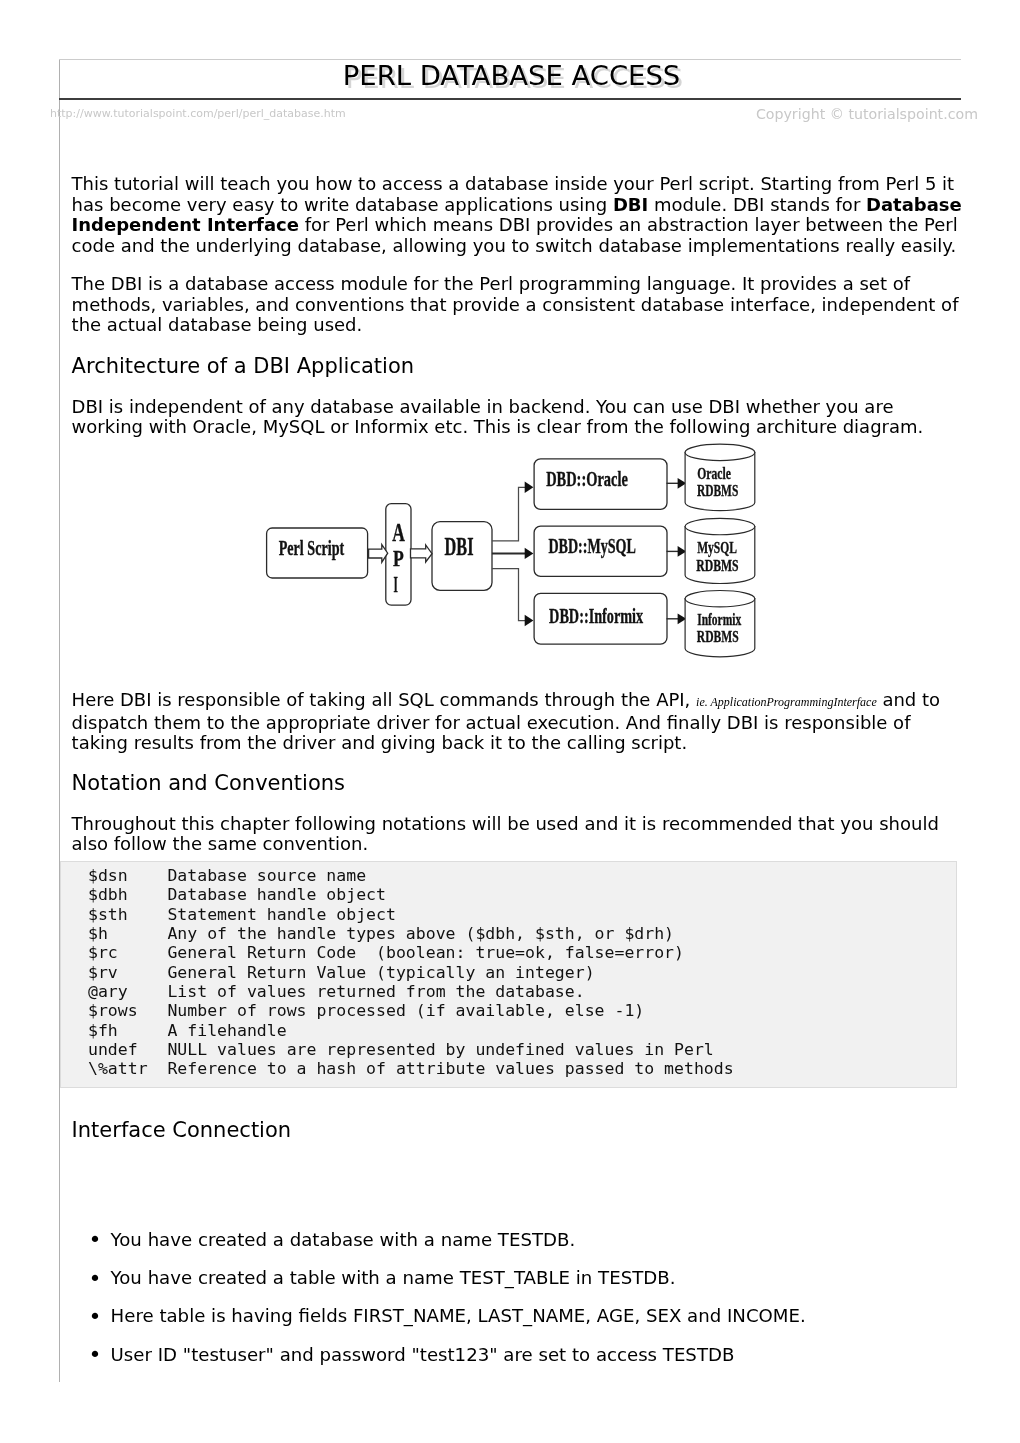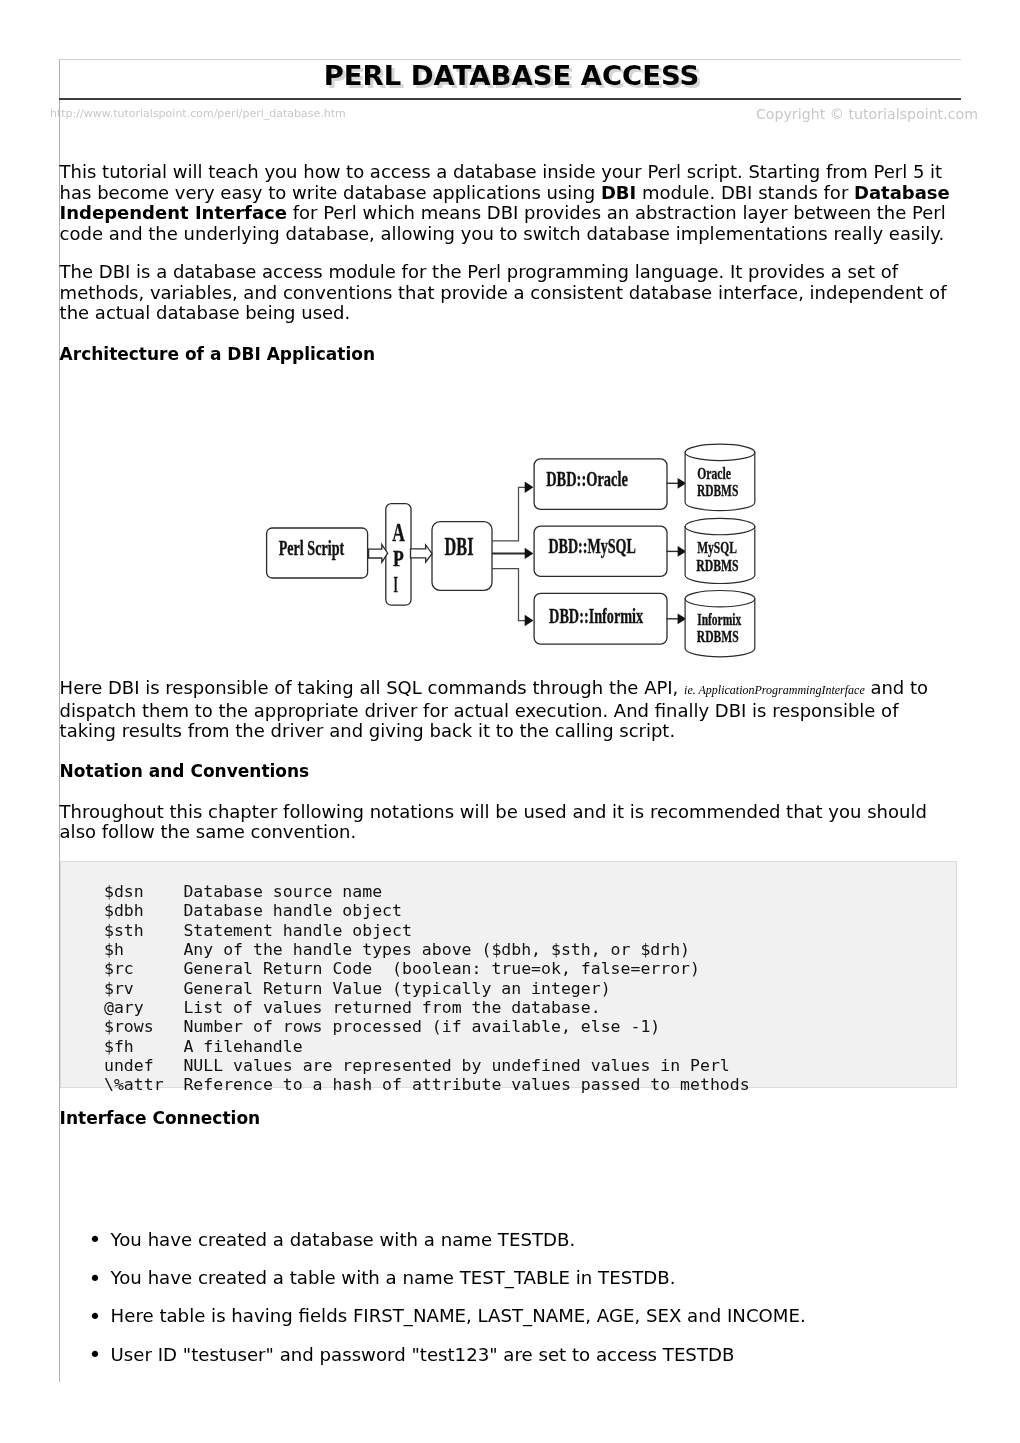--- a/index.html
+++ b/index.html
@@ -12,32 +12,32 @@
   }
   .page { position:absolute; left:0; top:0; width:1020px; height:1443px; background:#fff; }
 
   .left-rule { position:absolute; left:59.3px; top:59px; width:1px; height:1323px; background:#b0b0b0; }
 
   .hdr-top { position:absolute; left:59.3px; top:59px; width:901.5px; height:1px; background:#cccccc; }
   .hdr-bot { position:absolute; left:59.3px; top:97.5px; width:901.3px; height:2.9px; background:#3d3d3d; }
 
   .hdr-title { position:absolute; left:1.5px; top:56.2px; width:1020px; text-align:center;
                font-size:27.45px; line-height:40px; color:#000;
-               text-shadow:3px 3px 0 #d5d5d5;font-weight:bold; }
+               text-shadow:3px 3px 0 #d5d5d5; }
 
   .url { position:absolute; left:50px; top:103.5px; font-size:11px; line-height:20px; color:#c8c8c8; }
   .copyright { position:absolute; left:17px; top:104.3px; width:961px; text-align:right;
                font-size:14.2px; line-height:20px; color:#c8c8c8; }
 
-  p.para { position:absolute; margin:0; font-size:18px; line-height:20.5px; width:897px; left:59.6px; }
-  h2.sec { position:absolute; margin:0; font-size:17px; font-weight:bold; line-height:24px; left:59.6px; }
+  p.para { position:absolute; margin:12px; font-size:18px; line-height:20.5px; width:897px; left:59.6px; }
+  h2.sec { position:absolute; margin:12px; font-size:21px; font-weight:normal; line-height:24px; left:59.6px; }
 
   .codebox { position:absolute; left:60.3px; top:860.9px; width:896.8px; height:226.8px;
              background:#f1f1f1; border:1px solid #dcdcdc; box-sizing:border-box; }
-  .codebox pre { margin:16px; position:absolute; left:6.8px; top:4.1px;
+  .codebox pre { margin:0; position:absolute; left:6.8px; top:4.1px;
              font-family:"DejaVu Sans Mono", monospace;
              font-size:16.5px; line-height:19.35px; white-space:pre; color:#111; }
 
   ul.bullets { position:absolute; margin:0; padding:0; list-style:none; left:59.6px; top:1229.6px; width:897px; }
   ul.bullets li { position:relative; font-size:18.15px; line-height:20.5px; padding-left:51px; height:38.4px; }
   ul.bullets li .dot { position:absolute; left:28.9px; top:0.6px; font-size:22px; line-height:20.5px; }
 
   .italicserif { font-family:"Liberation Serif", serif; font-style:italic; font-size:12px; }
 
   svg text { font-family:"Liberation Serif", serif; font-weight:bold; }
@@ -53,20 +53,21 @@
   <div class="hdr-title">PERL DATABASE ACCESS</div>
   <div class="url">http://www.tutorialspoint.com/perl/perl_database.htm</div>
   <div class="copyright">Copyright © tutorialspoint.com</div>
 
   <p class="para" style="top:162px"><span>This tutorial will teach you how to access a database inside your Perl script. Starting from Perl 5 it has become very easy to write database applications using </span><b>DBI</b><span> module. DBI stands for </span><b>Database Independent Interface</b><span> for Perl which means DBI provides an abstraction layer between the Perl code and the underlying database, allowing you to switch database implementations really easily.</span></p>
 
   <p class="para" style="top:262px">The DBI is a database access module for the Perl programming language. It provides a set of methods, variables, and conventions that provide a consistent database interface, independent of the actual database being used.</p>
 
   <h2 class="sec" style="top:342.3px">Architecture of a DBI Application</h2>
 
+  <p class="para" style="top:384.8px">DBI is independent of any database available in backend. You can use DBI whether you are working with Oracle, MySQL or Informix etc. This is clear from the following architure diagram.</p>
 
   <svg class="diagram" width="540" height="235" viewBox="0 0 540 235" xmlns="http://www.w3.org/2000/svg" style="position:absolute;left:255px;top:435px;">
 
     <g fill="#ffffff" stroke="#2b2b2b" stroke-width="1.3">
       <rect x="11.6" y="93" width="101" height="50" rx="5.5" ry="5.5"></rect>
       <rect x="130.8" y="68.6" width="25.2" height="101.6" rx="5.5" ry="5.5"></rect>
       <rect x="177" y="86.6" width="60" height="68.8" rx="8" ry="8"></rect>
       <rect x="279.1" y="23.8" width="132.9" height="50.6" rx="6.5" ry="6.5"></rect>
       <rect x="279.1" y="91.1" width="132.9" height="50.3" rx="6.5" ry="6.5"></rect>
       <rect x="279.1" y="158.4" width="132.9" height="50.7" rx="6.5" ry="6.5"></rect>

